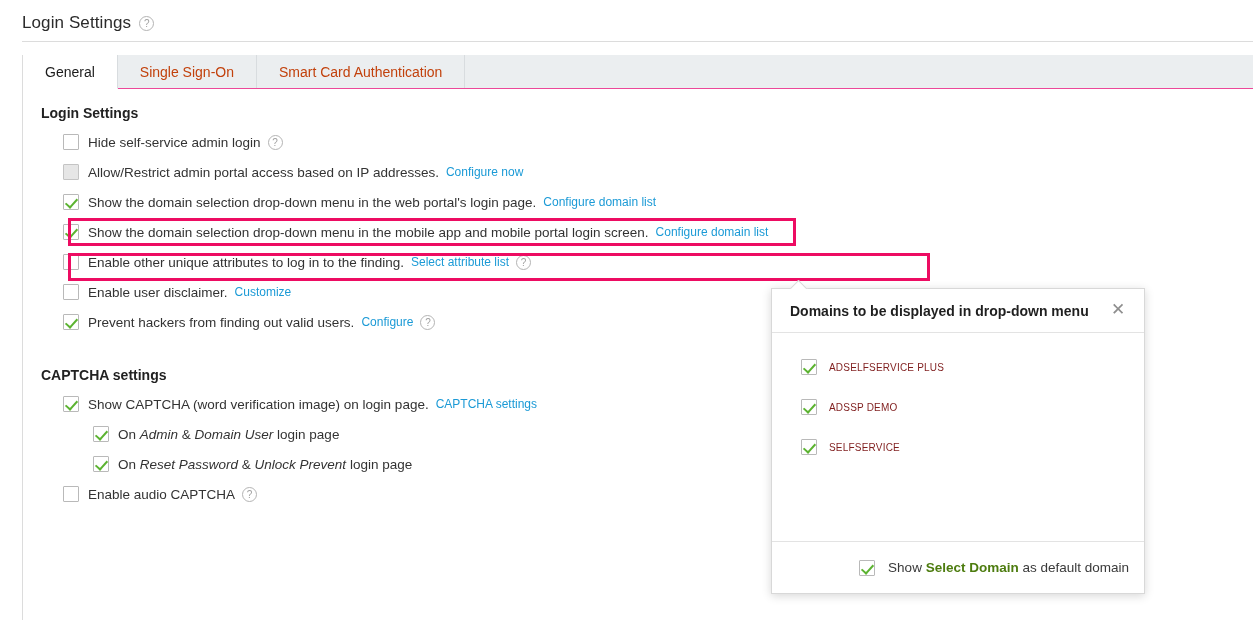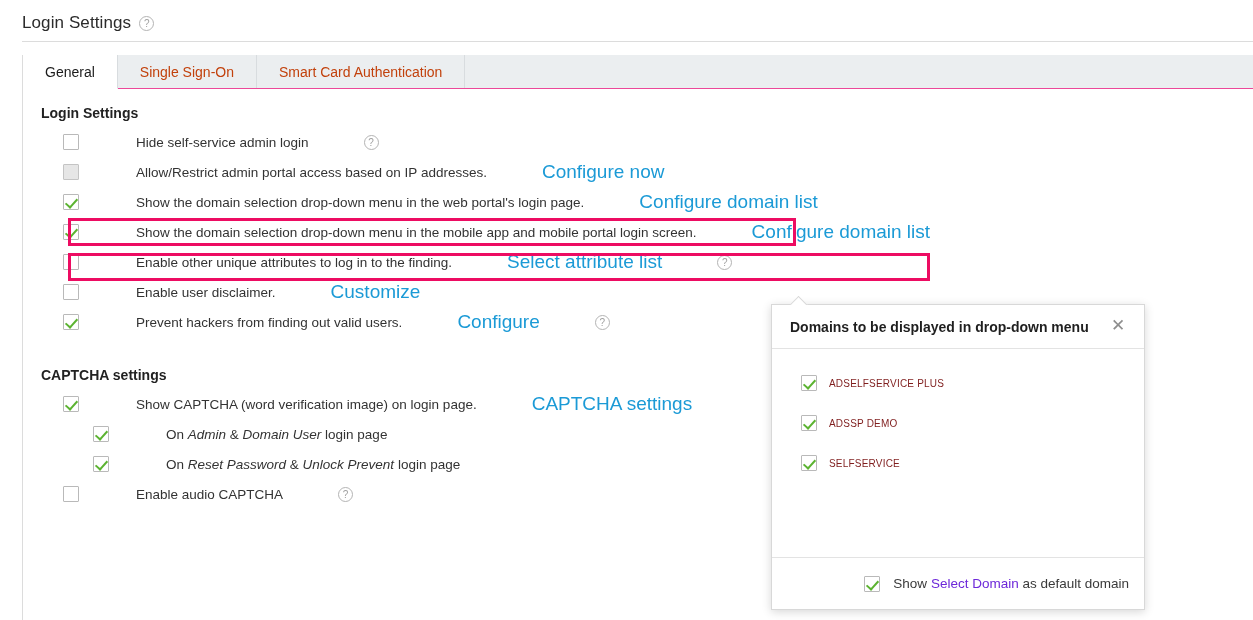--- a/index.html
+++ b/index.html
@@ -68,28 +68,27 @@
   .section-title{
     font-weight:bold; font-size:14px; color:#222222;
     margin:0 0 6px 0;
   }
   #captcha-section-title{ margin-top:30px; }
 
   .opt-row{
     display:flex; align-items:center;
     height:30px; margin-left:22px;
     position:relative;
-    gap:48px;
   }
   .opt-row.indent{ margin-left:52px; }
 
   .lbl{ color:#333333; font-size:13.5px; white-space:nowrap; }
   .lbl i{ font-style:italic; }
   .lnk{
-    color:#1b9ad6; font-size:19px; cursor:pointer; white-space:nowrap;
+    color:#1b9ad6; font-size:12px; cursor:pointer; white-space:nowrap;
     margin-left:7px;
   }
   .lbl + .help-ico{ margin-left:7px; }
   .lnk + .help-ico{ margin-left:7px; }
 
   
   .cb{
     width:16px;height:16px;
     border:1px solid #b9b9b9; background:#ffffff;
     margin-right:9px; flex:0 0 auto;
@@ -106,21 +105,21 @@
   
   .hl{
     position:absolute; border:3px solid #ed0c62; pointer-events:none;
     z-index:5;
   }
   #hl-web    { left:68px;  top:218px; width:728px; height:28px; }
   #hl-mobile { left:68px;  top:253px; width:862px; height:28px; }
 
   
   #domain-popup{
-    position:absolute; left:771px; top:304px;
+    position:absolute; left:771px; top:288px;
     width:374px; height:306px;
     background:#ffffff;
     border:1px solid #d8d8d8;
     box-shadow:0 2px 9px rgba(0,0,0,.16);
     z-index:10;
   }
   #popup-arrow{
     position:absolute; left:18px; top:-9px;
     width:18px; height:9px; overflow:hidden;
   }
@@ -145,21 +144,21 @@
   }
   .dom-row .dlbl{
     font-size:10px; color:#7f1d1d; letter-spacing:.2px; margin-left:3px;
   }
   #popup-footer{
     border-top:1px solid #e3e3e3; height:52px;
     display:flex; align-items:center; justify-content:flex-end;
     padding-right:15px;
   }
   #popup-footer .flbl{ font-size:13.5px; color:#3a3a3a; margin-left:4px; }
-  #popup-footer .flbl b{ font-weight:normal; color:#6d28d9; }
+  #popup-footer .flbl b{ font-weight:bold; color:#4d7c0f; }
 </style>
 </head>
 <body>
 
 <div id="page-title-row">
   <span class="ttl">Login Settings</span>
   <span class="help-ico">?</span>
 </div>
 <div id="title-divider"></div>
 

